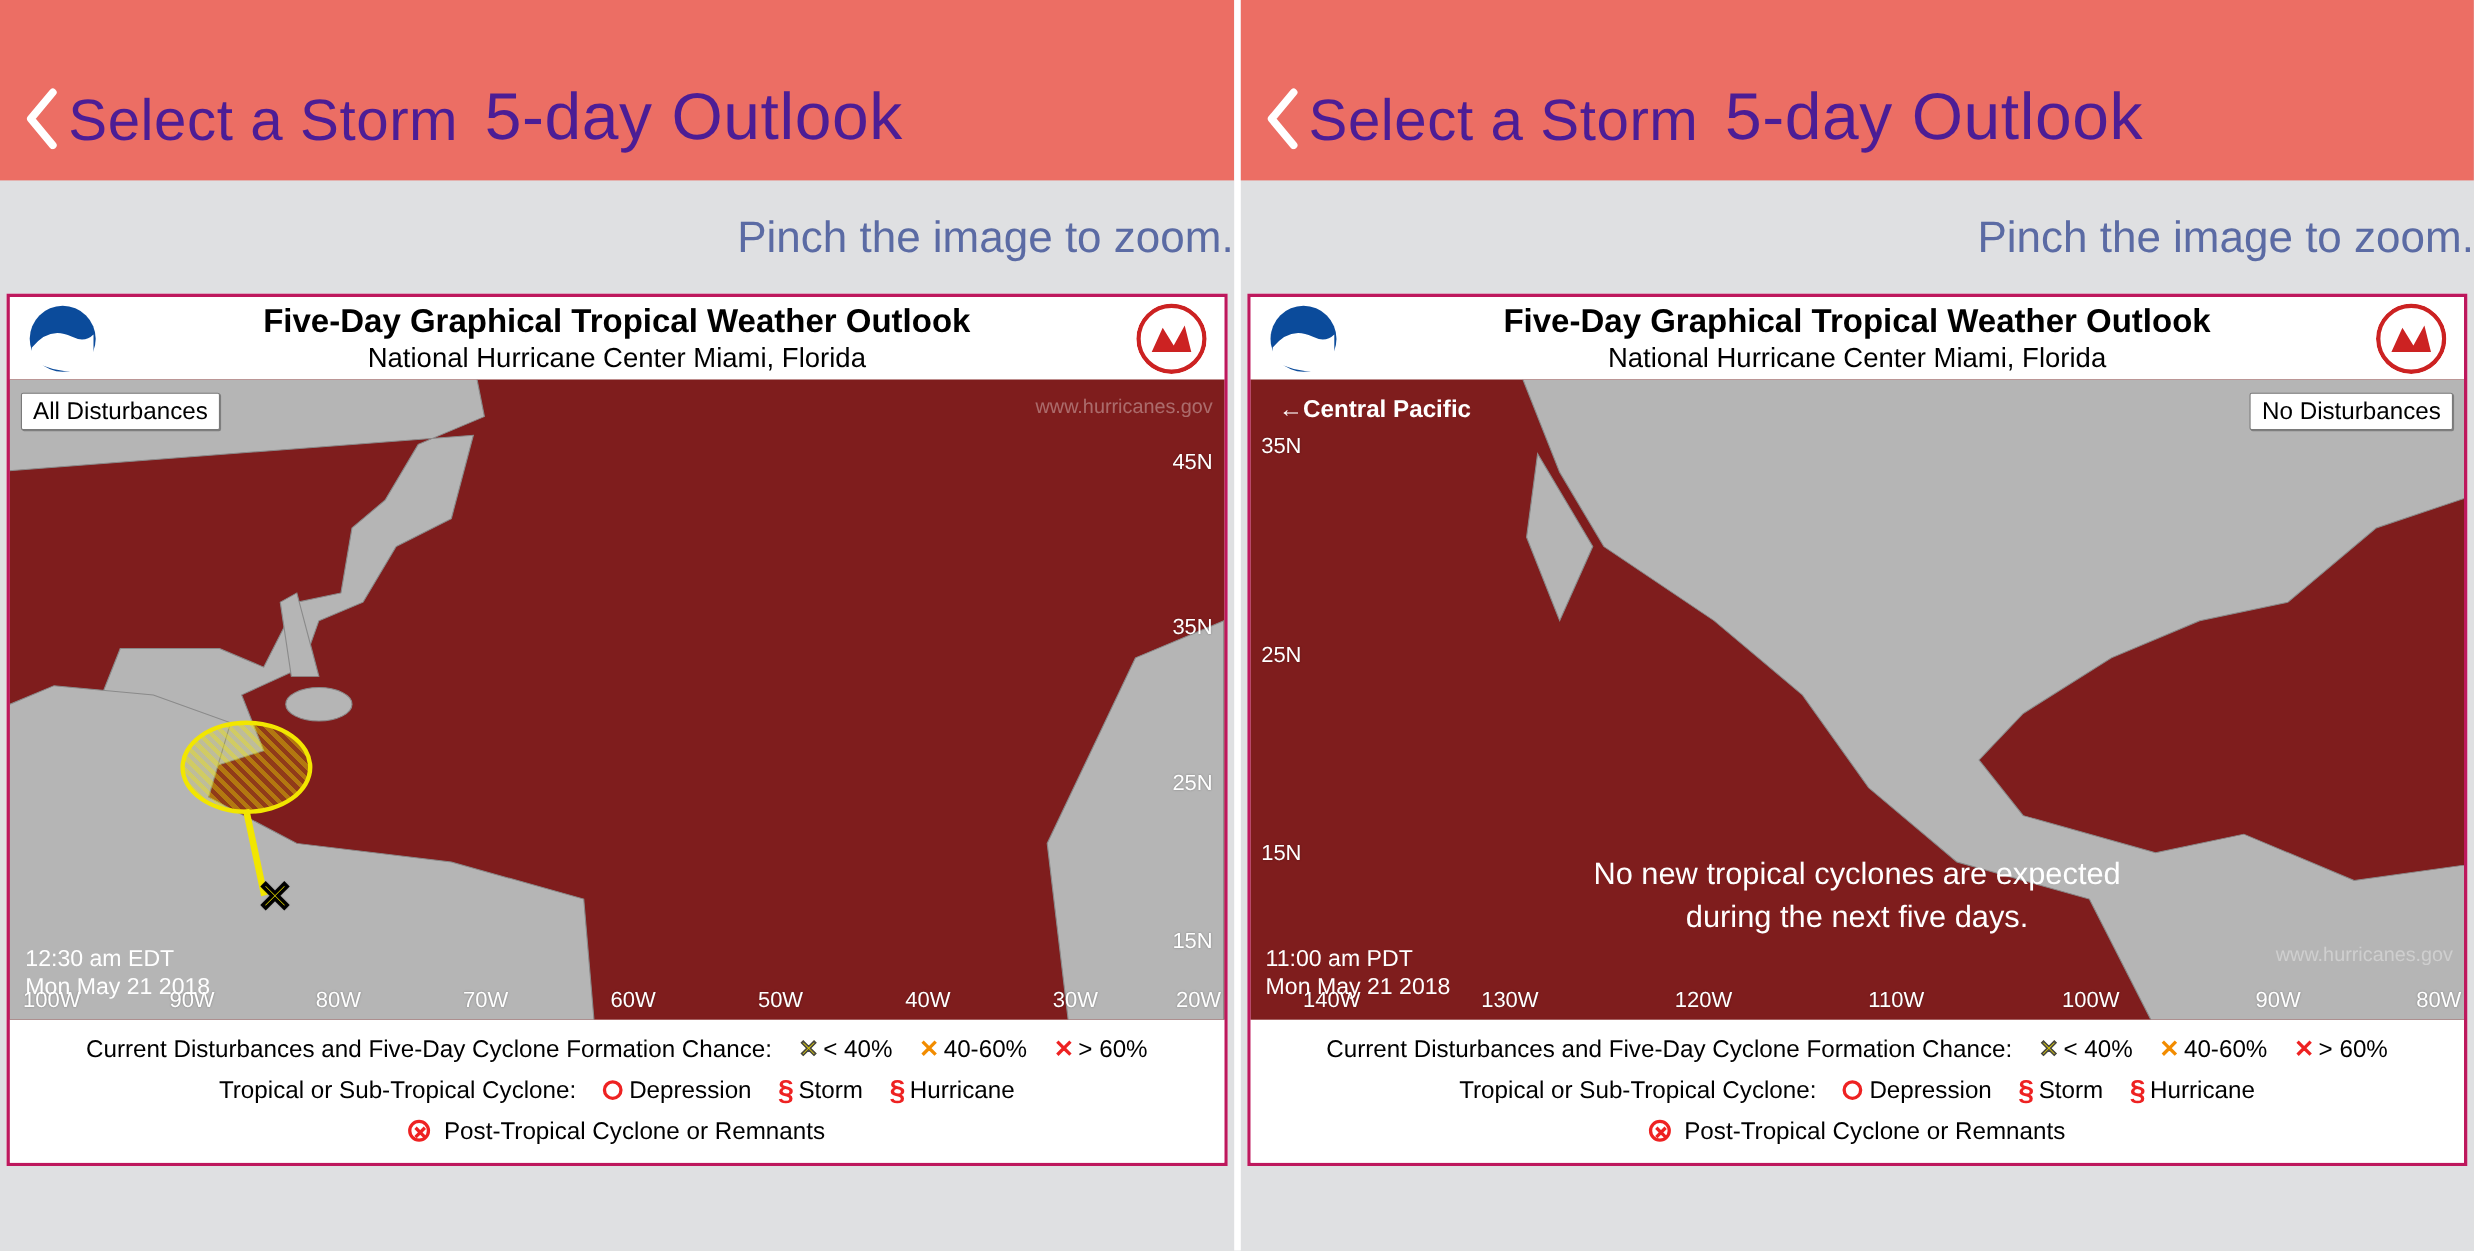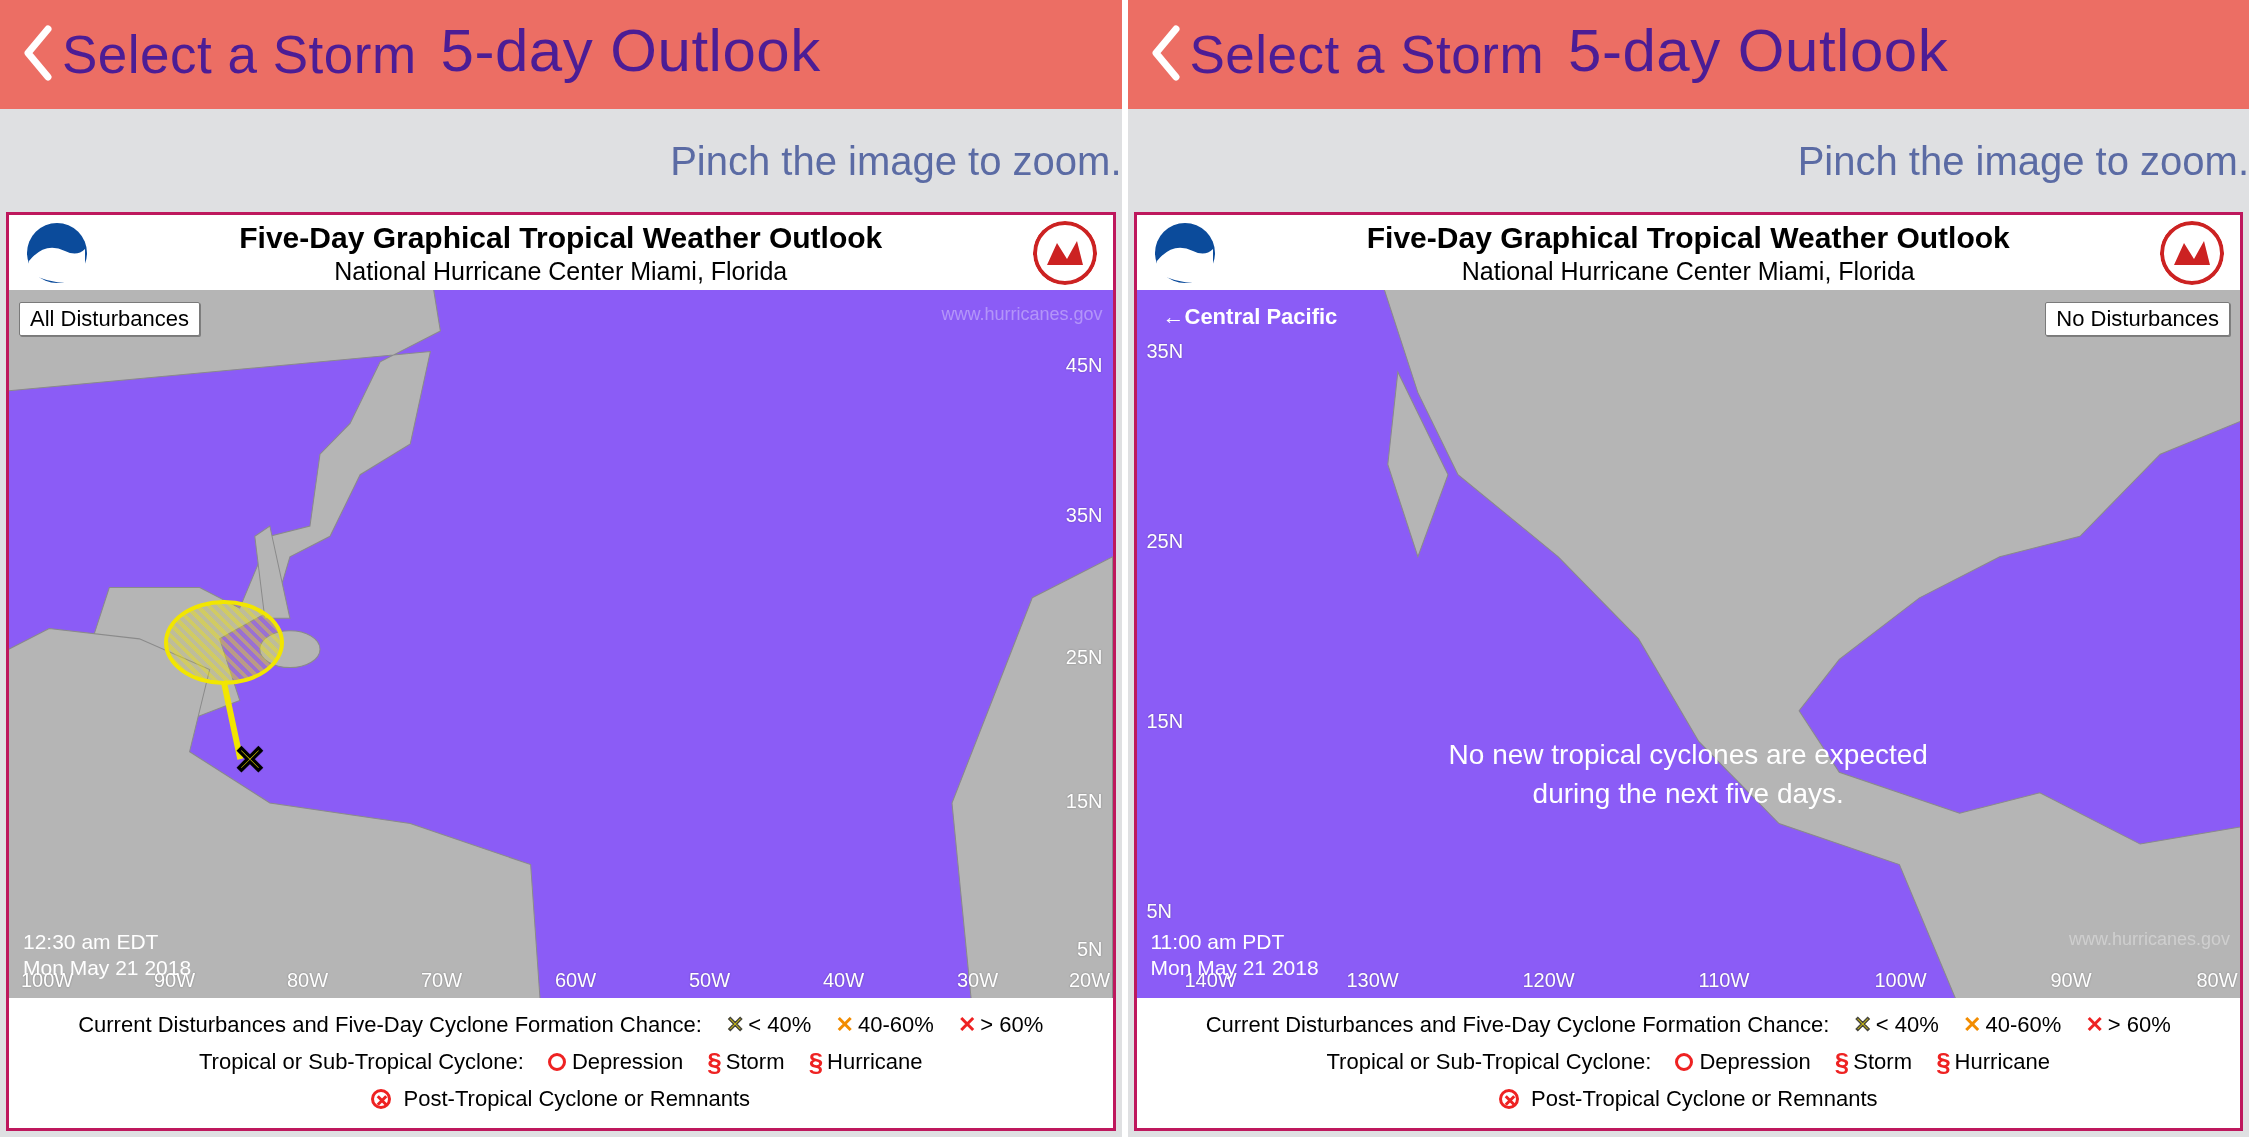--- a/index.html
+++ b/index.html
@@ -72,22 +72,22 @@
   .logo-left, .logo-right {
     position: absolute;
     top: 6px;
     width: 64px; height: 64px;
     border-radius: 50%;
   }
   .logo-left { left: 16px; }
   .logo-right { right: 16px; }
   .map-area {
     position: relative;
-    height: 708px;
-    background: #8b5cf6;
+    height: 582px;
+    background: #7f1d1d;
     overflow: hidden;
   }
   .pill {
     position: absolute;
     background: #fff;
     border: 1px solid #7a7a7a;
     border-radius: 2px;
     padding: 3px 10px;
     font-size: 22px;
     color: #000;
@@ -308,21 +308,21 @@
 
     <div class="map-area">
       <svg width="100%" height="100%" viewBox="0 0 1100 690" preserveAspectRatio="none" style="position:absolute;inset:0">
         <path d="M240 -20 L1120 -20 L1120 120 L1020 160 L940 240 L860 260 L780 300 L700 360 L660 410 L700 470 L820 510 L900 490 L1000 540 L1120 520 L1120 700 L820 700 L760 560 L640 520 L560 440 L500 340 L420 260 L320 180 L280 100 Z" fill="#b5b5b5" stroke="#8a8a8a"></path>
         <path d="M260 80 L310 180 L280 260 L250 170 Z" fill="#b5b5b5" stroke="#8a8a8a"></path>
       </svg>
 
       <div class="cp-arrow" style="top:14px;left:10px">←Central Pacific</div>
       <div class="pill" style="top:12px;right:10px">No Disturbances</div>
 
-      <div class="no-cyclone-msg" style="top:445px">
+      <div class="no-cyclone-msg" style="top:430px">
         <div>No new tropical cyclones are expected</div>
         <div>during the next five days.</div>
       </div>
 
       <div class="watermark" style="bottom:48px">www.hurricanes.gov</div>
 
       <div class="lat-label" style="left:10px;top:50px">35N</div>
       <div class="lat-label" style="left:10px;top:240px">25N</div>
       <div class="lat-label" style="left:10px;top:420px">15N</div>
       <div class="lat-label" style="left:10px;top:610px">5N</div>

